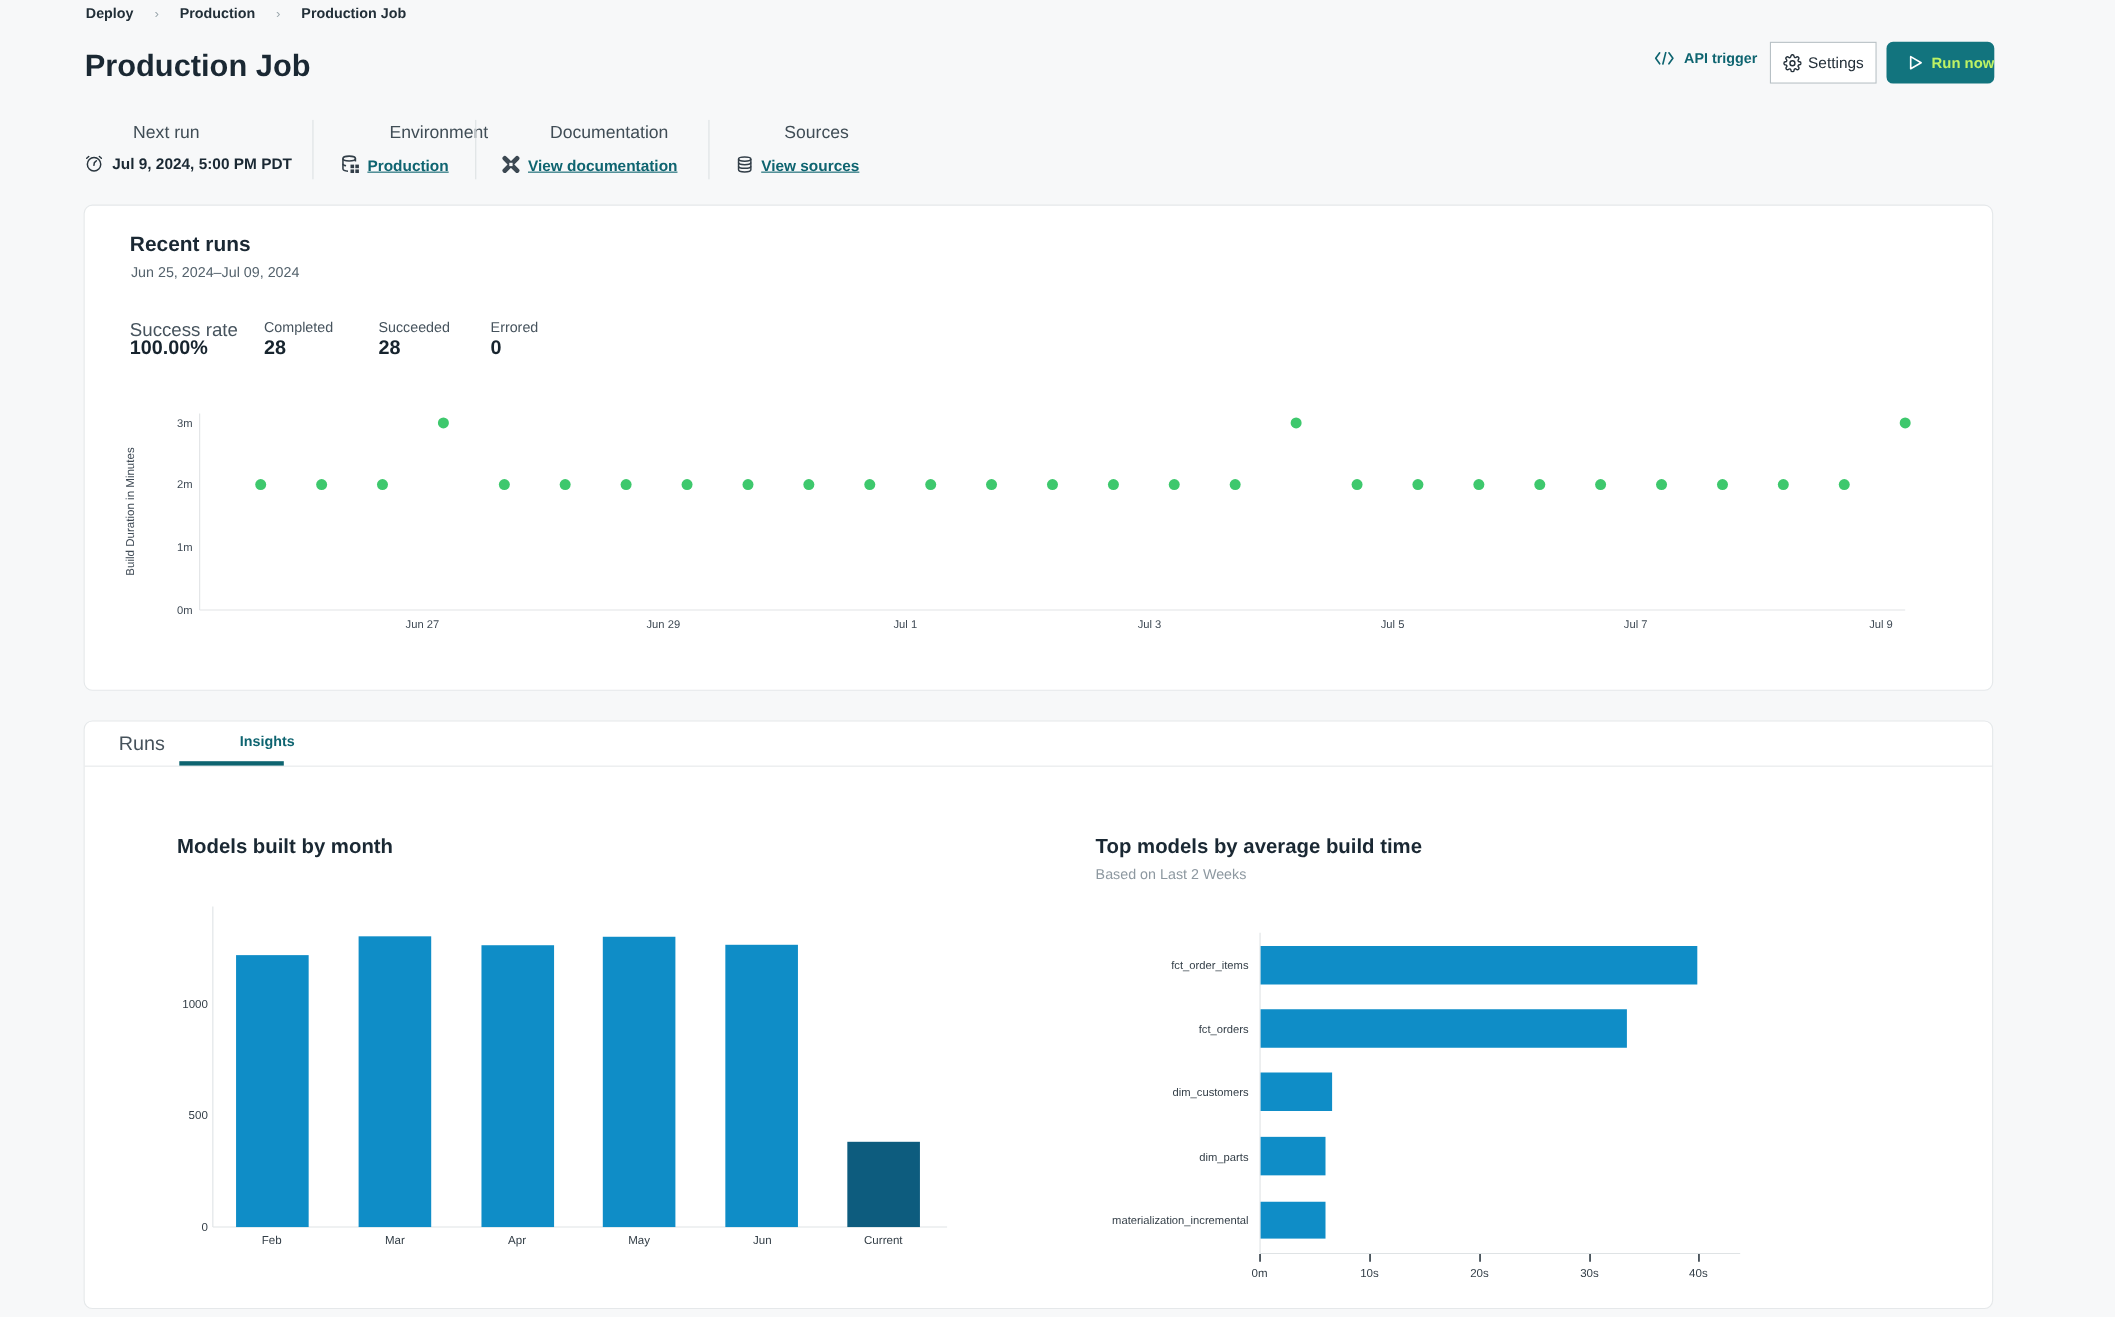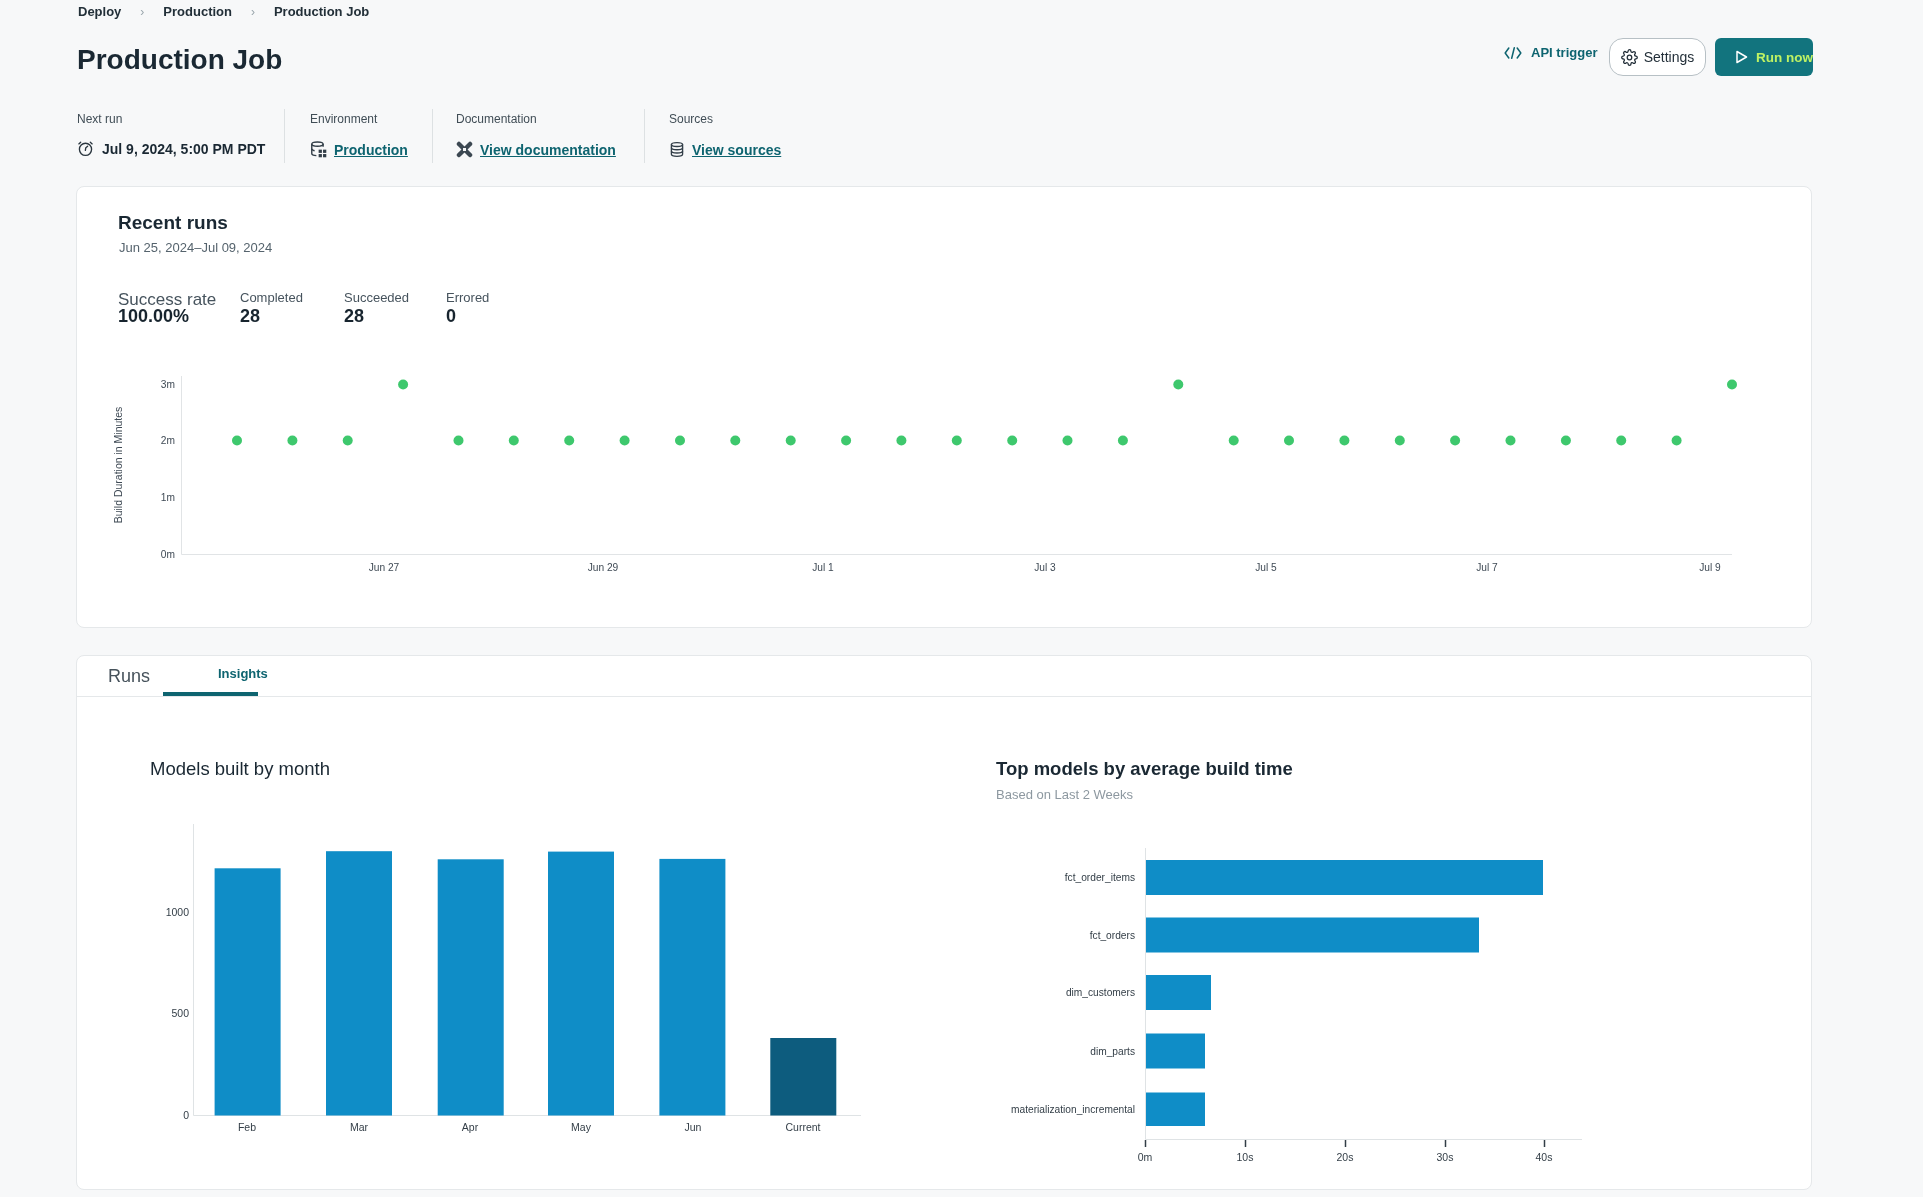--- a/index.html
+++ b/index.html
@@ -1,21 +1,21 @@
 <!DOCTYPE html>
 <html><head>
 <meta charset="utf-8">
 <style>
   * { margin:0; padding:0; box-sizing:border-box; }
   html,body { width:1923px; height:1197px; background:#f7f8f9; font-family:"Liberation Sans", sans-serif; overflow:hidden; }
   .abs { position:absolute; }
   #page { position:relative; width:1923px; height:1197px; }
   .card { position:absolute; background:#ffffff; border:1px solid #e5e8ea; border-radius:8px; }
   a.tl { color:#0e6470; text-decoration:underline; font-weight:700; }
-  .lbl { font-size:12px; color:#404d56; }
+  .lbl { font-size:16px; color:#404d56;margin-left:44px; }
 </style>
 </head>
 <body>
 <div id="page">
 
   <div class="abs" style="left:78px; top:4px; font-size:13px; font-weight:700; color:#222f38; display:flex; align-items:center;">
     <span>Deploy</span>
     <span style="color:#9aa6ac; font-weight:400; padding:0 19px; font-size:12px;">›</span>
     <span>Production</span>
     <span style="color:#9aa6ac; font-weight:400; padding:0 19px; font-size:12px;">›</span>
@@ -26,21 +26,21 @@
 
   <div class="abs" style="left:1504px; top:45px; display:flex; align-items:center; gap:9px; font-size:13px; font-weight:700; color:#0e6470;">
     <svg width="18" height="12" viewBox="0 0 18 12">
         <polyline points="4.8,1 1.2,6 4.8,11" fill="none" stroke="#0e6470" stroke-width="1.5" stroke-linecap="round" stroke-linejoin="round"></polyline>
         <polyline points="13.2,1 16.8,6 13.2,11" fill="none" stroke="#0e6470" stroke-width="1.5" stroke-linecap="round" stroke-linejoin="round"></polyline>
         <line x1="10.3" y1="0.8" x2="7.7" y2="11.2" stroke="#0e6470" stroke-width="1.5" stroke-linecap="round"></line>
       </svg>
     <span>API trigger</span>
   </div>
 
-  <div class="abs" style="left:1609px; top:38px; width:97px; height:38px; background:#fff; border:1px solid #b7c0c5; border-radius:14px; display:flex; align-items:center; justify-content:center; font-size:14px; color:#232f39; gap:6px;">
+  <div class="abs" style="left:1609px; top:38px; width:97px; height:38px; background:#fff; border:1px solid #b7c0c5; border-radius:0; display:flex; align-items:center; justify-content:center; font-size:14px; color:#232f39; gap:6px;">
     <svg width="17" height="17" viewBox="0 0 24 24" fill="none" stroke="#232f39" stroke-width="1.8" stroke-linecap="round" stroke-linejoin="round">
         <circle cx="12" cy="12" r="3.2"></circle>
         <path d="M19.4 15a1.65 1.65 0 0 0 .33 1.82l.06.06a2 2 0 1 1-2.83 2.83l-.06-.06a1.65 1.65 0 0 0-1.82-.33 1.65 1.65 0 0 0-1 1.51V21a2 2 0 1 1-4 0v-.09A1.65 1.65 0 0 0 9 19.4a1.65 1.65 0 0 0-1.82.33l-.06.06a2 2 0 1 1-2.83-2.83l.06-.06a1.65 1.65 0 0 0 .33-1.82 1.65 1.65 0 0 0-1.51-1H3a2 2 0 1 1 0-4h.09A1.65 1.65 0 0 0 4.6 9a1.65 1.65 0 0 0-.33-1.82l-.06-.06a2 2 0 1 1 2.83-2.83l.06.06a1.65 1.65 0 0 0 1.82.33H9a1.65 1.65 0 0 0 1-1.51V3a2 2 0 1 1 4 0v.09a1.65 1.65 0 0 0 1 1.51 1.65 1.65 0 0 0 1.82-.33l.06-.06a2 2 0 1 1 2.83 2.83l-.06.06a1.65 1.65 0 0 0-.33 1.82V9a1.65 1.65 0 0 0 1.51 1H21a2 2 0 1 1 0 4h-.09a1.65 1.65 0 0 0-1.51 1z"></path>
       </svg>
     <span>Settings</span>
   </div>
 
   <div class="abs" style="left:1715px; top:38px; width:98px; height:38px; background:#12747e; border-radius:6px; display:flex; align-items:center; justify-content:flex-end; font-size:13.5px; font-weight:700; color:#bef264; gap:7px;">
     <svg width="15" height="16" viewBox="0 0 15 16">
         <path d="M3 2.5 L12.5 8 L3 13.5 Z" fill="none" stroke="#ffffff" stroke-width="1.5" stroke-linejoin="round"></path>
@@ -168,21 +168,21 @@
       <circle cx="1636.0" cy="14.5" r="5"></circle>
     </g>
   </svg>
 
   <div class="card" style="left:76px; top:655px; width:1736px; height:535px;"></div>
   <div class="abs" style="left:108px; top:666px; font-size:18px; color:#46525b;text-align:right;">Runs</div>
   <div class="abs" style="left:186px; top:666px; font-size:13px; font-weight:700; color:#0e6470;padding-left:32px;">Insights</div>
   <div class="abs" style="left:77px; top:696px; width:1734px; height:1px; background:#e5e8ea;"></div>
   <div class="abs" style="left:163px; top:692px; width:95px; height:4px; background:#0e6470;"></div>
 
-  <div class="abs" style="left:150px; top:758px; font-size:18.5px; font-weight:400; color:#1a2833;">Models built by month</div>
+  <div class="abs" style="left:161px; top:758px; font-size:18.5px; font-weight:700; color:#1a2833;">Models built by month</div>
 
   <svg class="abs" style="left:150px; top:810px;" width="740" height="340" viewBox="0 0 740 340">
     <line x1="43.5" y1="14" x2="43.5" y2="305.5" stroke="#dfe3e5" stroke-width="1"></line>
     <line x1="43.5" y1="305.5" x2="711" y2="305.5" stroke="#dfe3e5" stroke-width="1"></line>
     <g font-family="Liberation Sans, sans-serif" font-size="10.5" fill="#333e47">
       <text x="39" y="106" text-anchor="end">1000</text>
       <text x="39" y="207" text-anchor="end">500</text>
       <text x="39" y="309" text-anchor="end">0</text>
       <text x="97" y="321" text-anchor="middle">Feb</text>
       <text x="209" y="321" text-anchor="middle">Mar</text>

